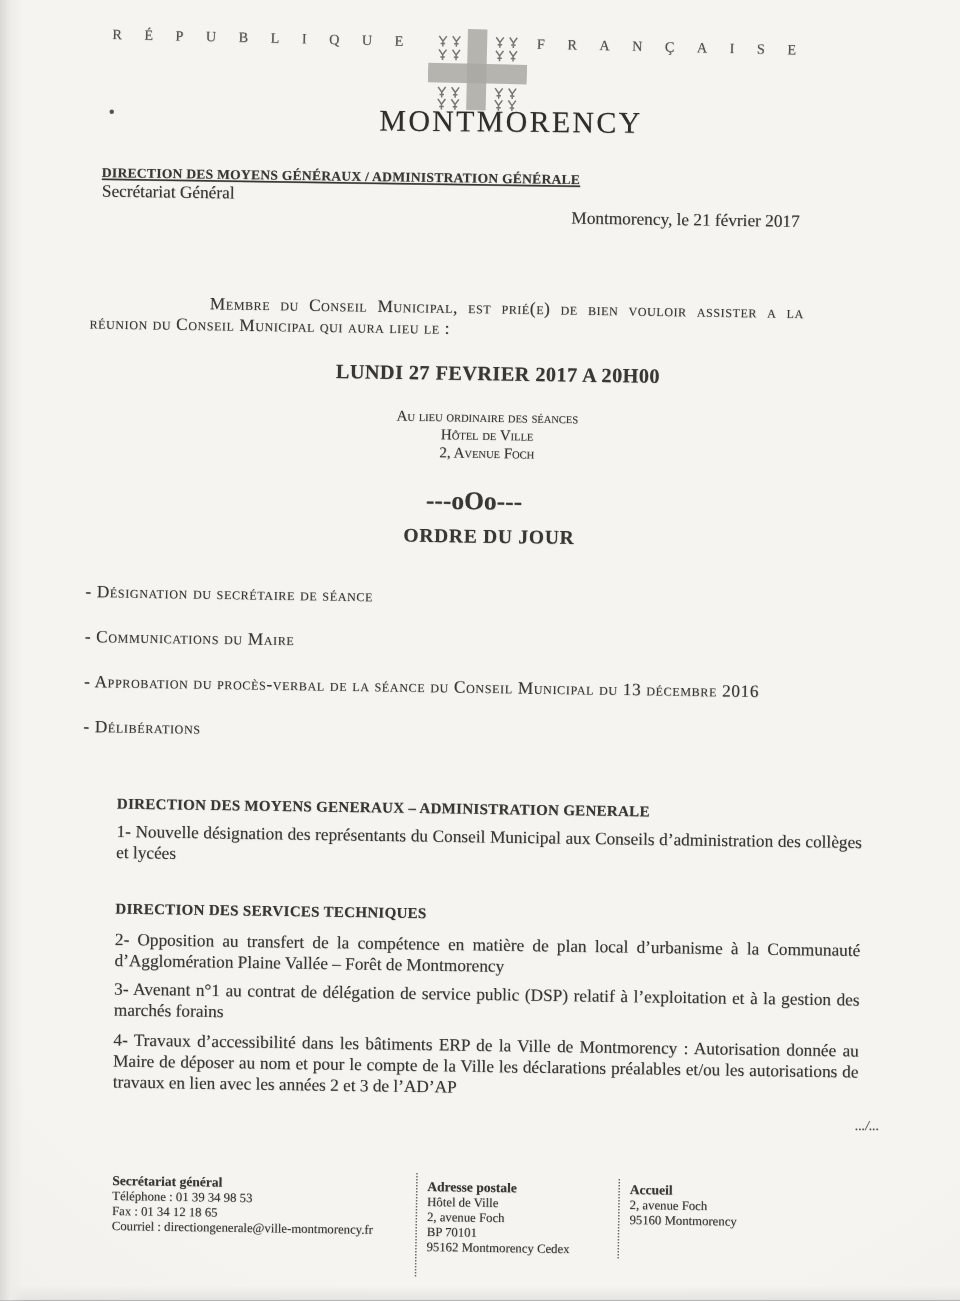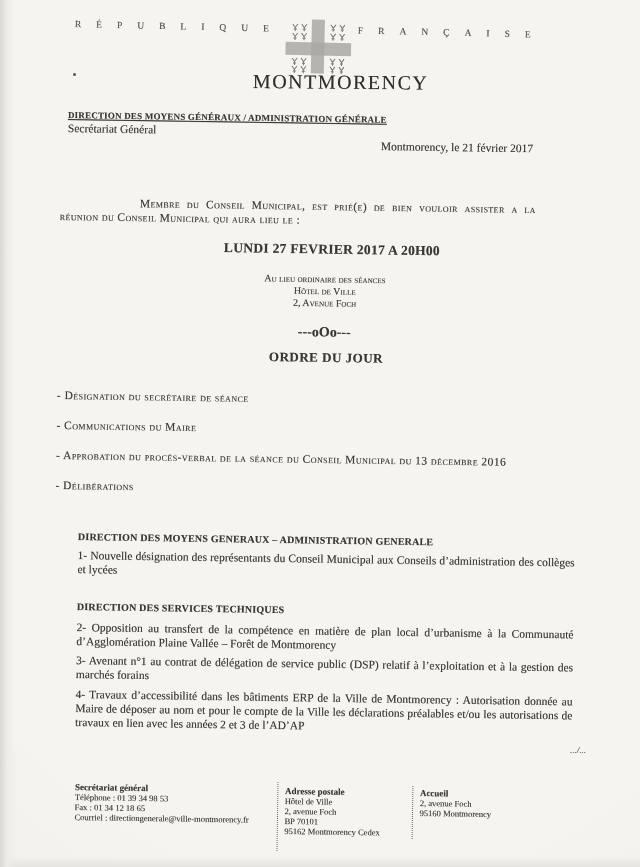--- a/index.html
+++ b/index.html
@@ -30,21 +30,21 @@
         text-decoration:underline;white-space:nowrap;}
   .office{left:68px;top:122px;font-size:11.5px;}
   .dateline{left:381px;top:140px;font-size:11.5px;white-space:nowrap;}
 
   
   .convocation{left:60px;top:196px;width:476px;font-size:11.5px;line-height:13.5px;
                font-variant:small-caps;text-align:justify;text-indent:80px;letter-spacing:0.4px;}
   .meet-dt{left:224px;top:240px;font-size:13.5px;font-weight:bold;letter-spacing:0.3px;white-space:nowrap;}
   .meet-loc{left:240px;top:272px;width:170px;font-size:10px;line-height:12px;
             font-variant:small-caps;text-align:center;}
-  .ooo{left:298px;top:324px;font-size:14px;font-weight:bold;}
+  .ooo{left:284px;top:324px;font-size:17px;font-weight:bold;}
   .odj{left:269px;top:349px;font-size:13px;font-weight:bold;letter-spacing:0.5px;}
 
   .agenda{left:57px;top:389px;width:522px;font-size:11.5px;font-variant:small-caps;letter-spacing:0.45px;}
   .agenda div{line-height:13px;margin-bottom:17px;white-space:nowrap;}
 
   .sections{left:78px;top:531px;width:497px;font-size:11.5px;}
   .sec-h{font-size:10px;font-weight:bold;line-height:12px;letter-spacing:0.2px;margin:0;}
   .sec-h.second{margin-top:25px;}
   .sections p{margin:0;text-align:justify;line-height:14px;}
   .sections p.p1{margin-top:5px;}

